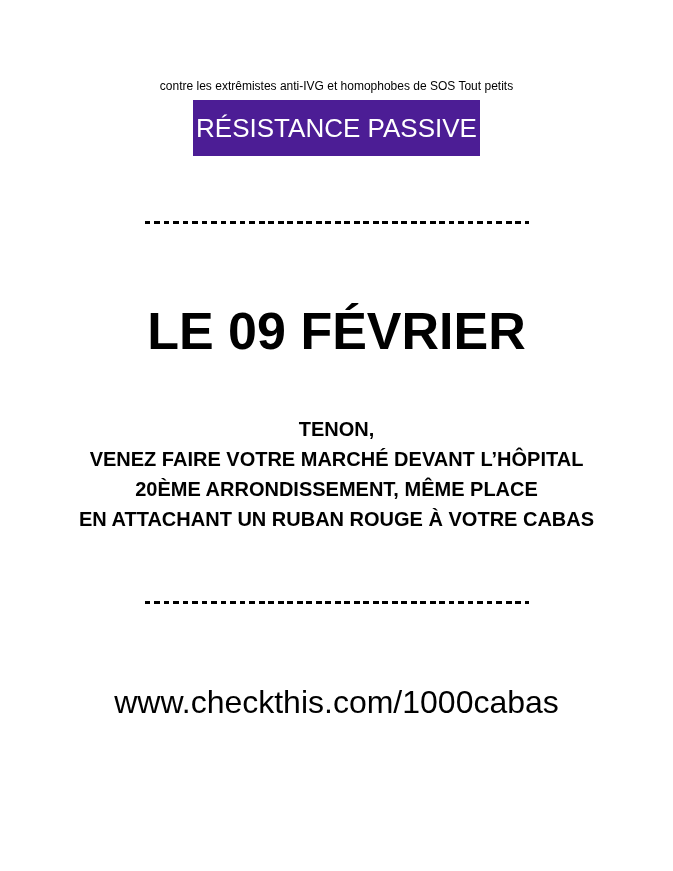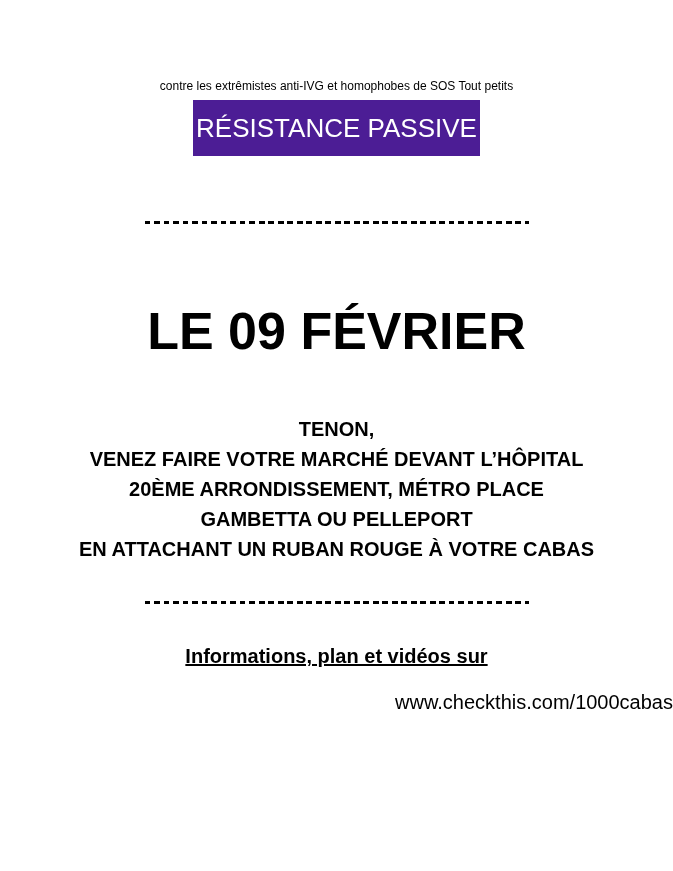--- a/index.html
+++ b/index.html
@@ -64,23 +64,22 @@
   }
   .info-line {
     top: 644px;
     font-size: 20px;
     line-height: 24px;
     font-weight: bold;
     text-decoration: underline;
   }
   .url-line {
     top: 686px;
-    font-size: 20px;
+    font-size: 32px;
     line-height: 32px;
-    text-align: right;
   }
 </style>
 </head>
 <body>
 
 <div class="flyer">
 
   <div class="centered top-note">contre les extrêmistes anti-IVG et homophobes de SOS Tout petits</div>
 
   <div class="centered headline">
@@ -91,24 +90,22 @@
 
   <div class="dash dash1"></div>
 
   <div class="centered date-heading">
     <div>LE 09 FÉVRIER</div>
   </div>
 
   <div class="centered body-text">
     <div>TENON,</div>
     <div>VENEZ FAIRE VOTRE MARCHÉ DEVANT L’HÔPITAL</div>
-    <div>20ÈME ARRONDISSEMENT, MÉTRO PLACE</div>
-    <div>GAMBETTA OU PELLEPORT</div>
+    <div>20ÈME ARRONDISSEMENT, MÊME PLACE</div>
     <div>EN ATTACHANT UN RUBAN ROUGE À VOTRE CABAS</div>
   </div>
 
   <div class="dash dash2"></div>
 
-  <div class="centered info-line">Informations, plan et vidéos sur</div>
 
   <div class="centered url-line">www.checkthis.com/1000cabas</div>
 
 </div>
 
 </body></html>

